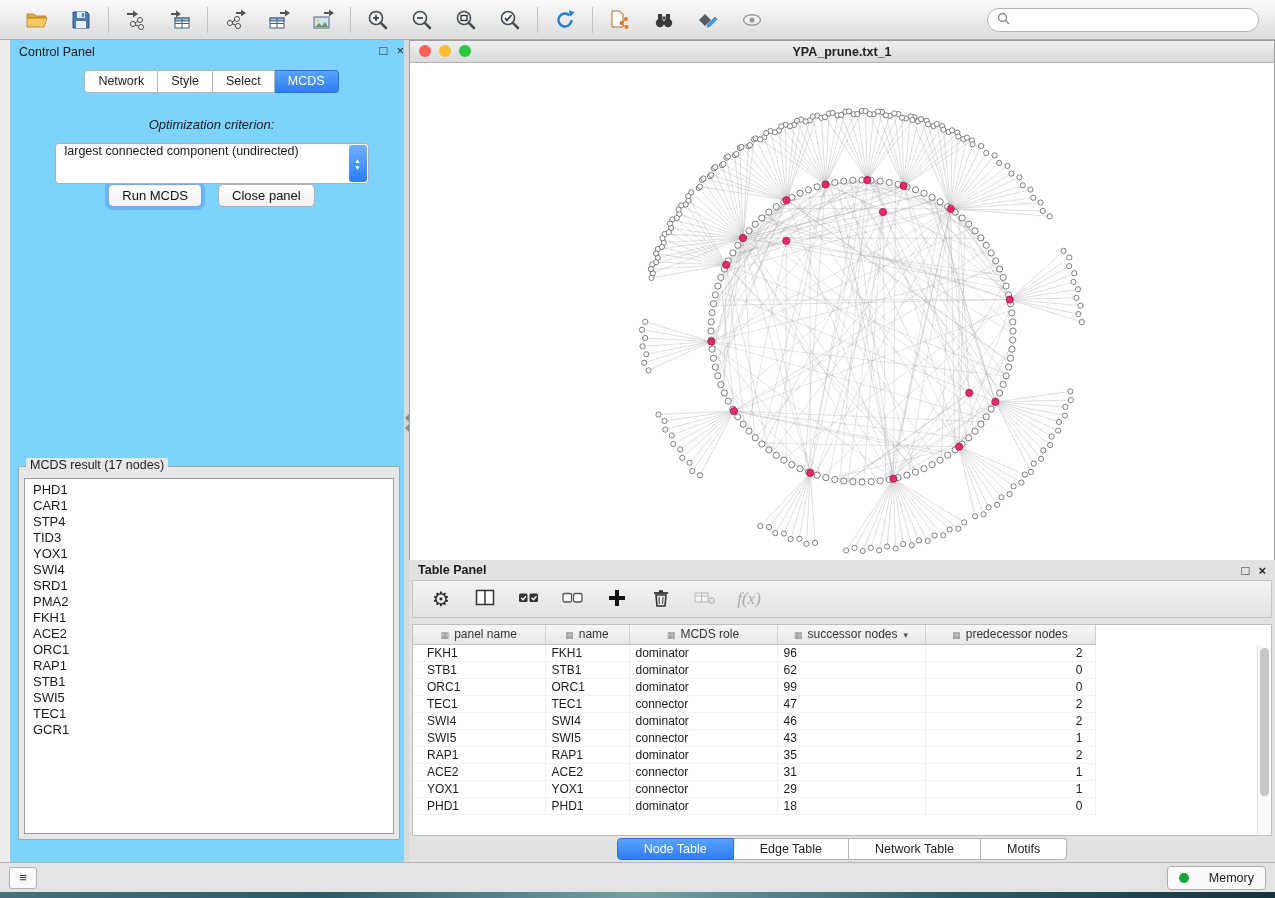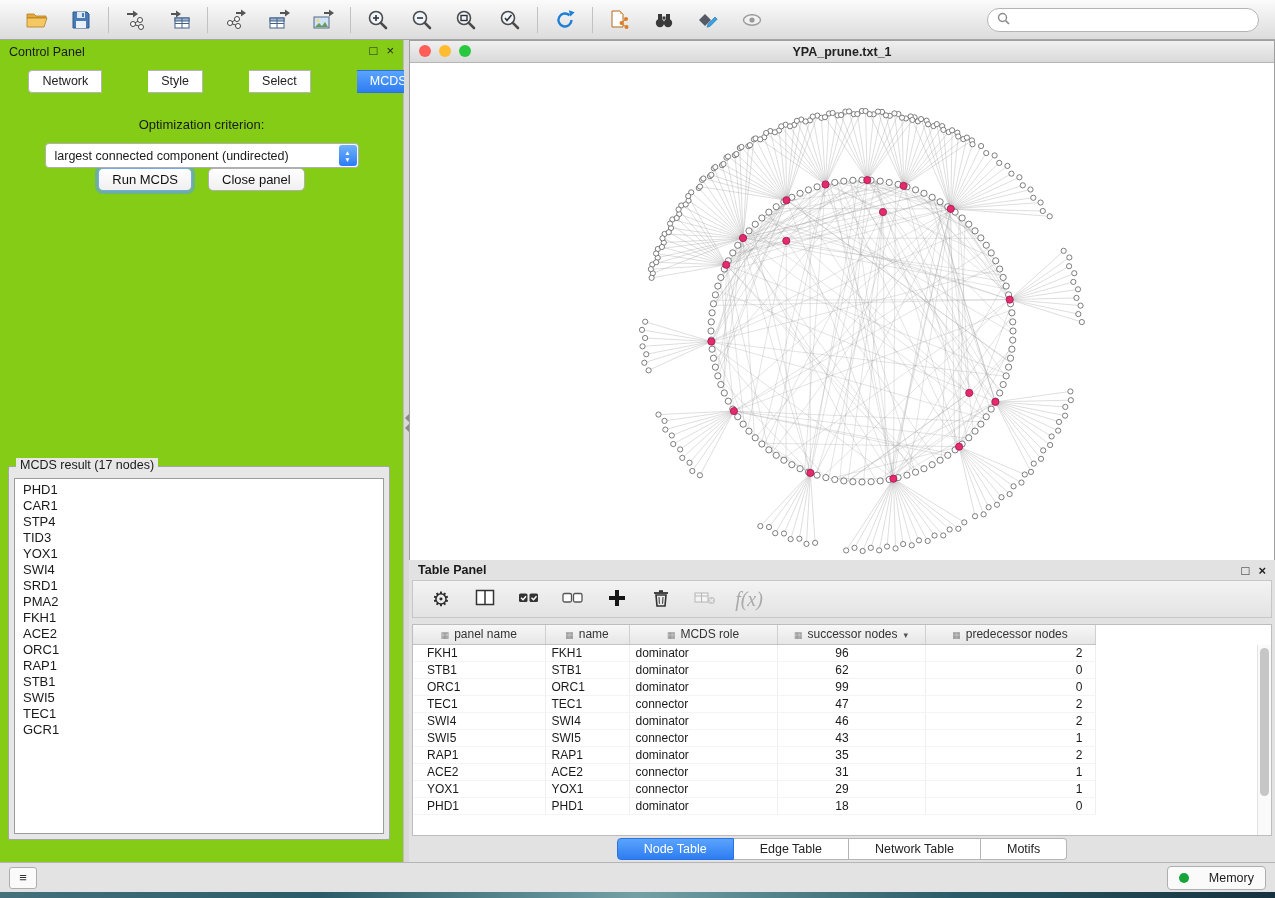--- a/index.html
+++ b/index.html
@@ -12,34 +12,34 @@
            display:flex;align-items:center;padding:0 10px;box-sizing:border-box;}
   .tgroup{display:flex;align-items:center;gap:10px;padding:0 10px;}
   .tsep{width:1px;height:26px;background:#c2c2c2;}
   .tbtn{width:34px;height:30px;display:flex;align-items:center;justify-content:center;border-radius:4px;cursor:default;}
   .tbtn svg{display:block;}
   .search{margin-left:auto;margin-right:6px;width:272px;height:24px;border:1px solid #b5b5b5;border-radius:13px;
           background:#fff;display:flex;align-items:center;padding:0 9px;box-sizing:border-box;gap:6px;}
   .search input{border:none;outline:none;flex:1;font-size:12px;background:transparent;font-family:"Liberation Sans",sans-serif;}
 
   
-  .control-panel{position:absolute;top:40px;left:0;width:404px;bottom:36px;background:#84cc16;
+  .control-panel{position:absolute;top:40px;left:10px;width:404px;bottom:36px;background:#7dd3fc;
                  border-right:1px solid #bdbdbd;box-sizing:border-box;}
   .cp-header{height:24px;display:flex;align-items:center;padding:0 9px;font-size:12.5px;position:relative;}
   .winbtns{position:absolute;right:9px;top:4px;display:flex;gap:9px;font-size:13px;color:#222;line-height:14px;}
   .winbtn{cursor:default;}
   .cp-tabs{display:flex;justify-content:center;margin-top:6px;}
   .cp-tab{height:21px;line-height:21px;padding:0 13px;background:#fff;border:1px solid #b5b5b5;border-left:none;
-          font-size:12.5px;color:#222;cursor:default;margin-left:46px;}
+          font-size:12.5px;color:#222;cursor:default;}
   .cp-tab:first-child{border-left:1px solid #b5b5b5;border-radius:4px 0 0 4px;}
   .cp-tab:last-child{border-radius:0 4px 4px 0;}
   .cp-tab.sel{background:linear-gradient(#5aa4fd,#2e7cf2);border-color:#2a72e0;color:#fff;}
-  .opt-label{text-align:center;margin-top:24px;font-size:13px;}
-  .dropdown{margin:11px auto 0;width:314px;height:25px;background:#fff;border:1px solid #b0b0b0;border-radius:4px;
-            display:flex;align-items:center;position:relative;font-size:12.5px;padding-left:9px;box-sizing:border-box;}
+  .opt-label{text-align:center;margin-top:24px;font-size:13px;font-style:italic;}
+  .dropdown{margin:11px auto 0;width:314px;height:41px;background:#fff;border:1px solid #b0b0b0;border-radius:4px;
+            display:flex;align-items:flex-start;position:relative;font-size:12.5px;padding-left:9px;box-sizing:border-box;}
   .dd-arrows{position:absolute;right:1px;top:1px;bottom:1px;width:18px;border-radius:3px;
              background:linear-gradient(#70b1fc,#2a7df7);color:#fff;display:flex;flex-direction:column;
              align-items:center;justify-content:center;font-size:6.5px;line-height:7px;}
   .btn-row{display:flex;justify-content:center;gap:16px;}
   .btn{height:23px;padding:0 13px;background:linear-gradient(#ffffff,#f0f0f0);border:1px solid #b0b0b0;
        border-radius:5px;font-size:13px;font-family:"Liberation Sans",sans-serif;color:#111;}
   .btn.focus{box-shadow:0 0 0 3px rgba(90,155,255,.55);border-color:#74a9ef;}
   .fieldset{position:absolute;left:8px;right:13px;top:426px;bottom:22px;border:1px solid #a5a5a5;
             border-radius:2px;background:#e7e7e7;}
   .fs-legend{position:absolute;top:-9px;left:7px;background:#e7e7e7;padding:0 4px;font-size:12.5px;}
@@ -65,33 +65,33 @@
   .l-red{background:#ff5f57;}.l-yellow{background:#febc2e;}.l-green{background:#2ac840;}
   #net-canvas{display:block;background:#fff;}
 
   
   .table-panel{position:absolute;top:520px;left:0;right:0;bottom:0;background:#e2e2e2;}
   .tp-header{height:20px;display:flex;align-items:center;padding:0 9px;font-size:12.5px;position:relative;font-weight:bold;}
   .tp-toolbar{height:38px;margin:0 3px;background:linear-gradient(#f3f3f3,#e3e3e3);border:1px solid #c6c6c6;
               box-sizing:border-box;display:flex;align-items:center;gap:20px;padding:0 16px;}
   .tp-icon{display:flex;align-items:center;justify-content:center;width:24px;height:24px;}
   .gear-glyph{font-size:20px;color:#2c2c2c;line-height:20px;}
-  .fx{font-family:"Liberation Serif",serif;font-style:italic;font-size:20px;color:#aaa;}
+  .fx{font-family:"Liberation Serif",serif;font-style:italic;font-size:17px;color:#aaa;}
   .tp-table-wrap{position:absolute;top:64px;left:3px;right:3px;bottom:26px;background:#fff;
                  border:1px solid #bdbdbd;overflow:hidden;}
   table.node-table{border-collapse:collapse;table-layout:fixed;width:682px;font-size:12px;}
   .node-table th{height:19px;background:linear-gradient(#f7f7f7,#e6e6e6);border-right:1px solid #d0d0d0;
       border-bottom:1px solid #c3c3c3;font-weight:normal;color:#333;text-align:center;padding:0 4px;
       box-sizing:border-box;white-space:nowrap;overflow:hidden;}
   .hdr-ic{color:#8a8a8a;font-size:9px;margin-right:5px;}
   .hdr-caret{color:#555;font-size:9px;margin-left:6px;}
   .node-table td{height:17px;border-right:1px solid #efefef;border-bottom:1px solid #f4f4f4;
       padding:0 6px;box-sizing:border-box;white-space:nowrap;overflow:hidden;}
   .node-table td.c0{padding-left:14px;}
-  .node-table td.c3{text-align:center;padding-right:24px;}
+  .node-table td.c3{text-align:left;padding-right:24px;}
   .node-table td.c4{text-align:right;padding-right:12px;}
   .vscroll{position:absolute;right:0;top:20px;bottom:0;width:13px;background:#fafafa;border-left:1px solid #e2e2e2;}
   .vthumb{position:absolute;top:3px;left:2px;width:9px;height:78%;background:#c6c6c6;border-radius:5px;}
   .tp-tabs{position:absolute;bottom:2px;left:0;right:0;display:flex;justify-content:center;}
   .tp-tab{height:20px;line-height:20px;padding:0 26px;background:#fff;border:1px solid #b5b5b5;border-left:none;
           font-size:12.5px;color:#222;cursor:default;}
   .tp-tab:first-child{border-left:1px solid #b5b5b5;border-radius:4px 0 0 4px;}
   .tp-tab:last-child{border-radius:0 4px 4px 0;}
   .tp-tab.sel{background:linear-gradient(#5aa4fd,#2e7cf2);border-color:#2a72e0;color:#fff;}
 

